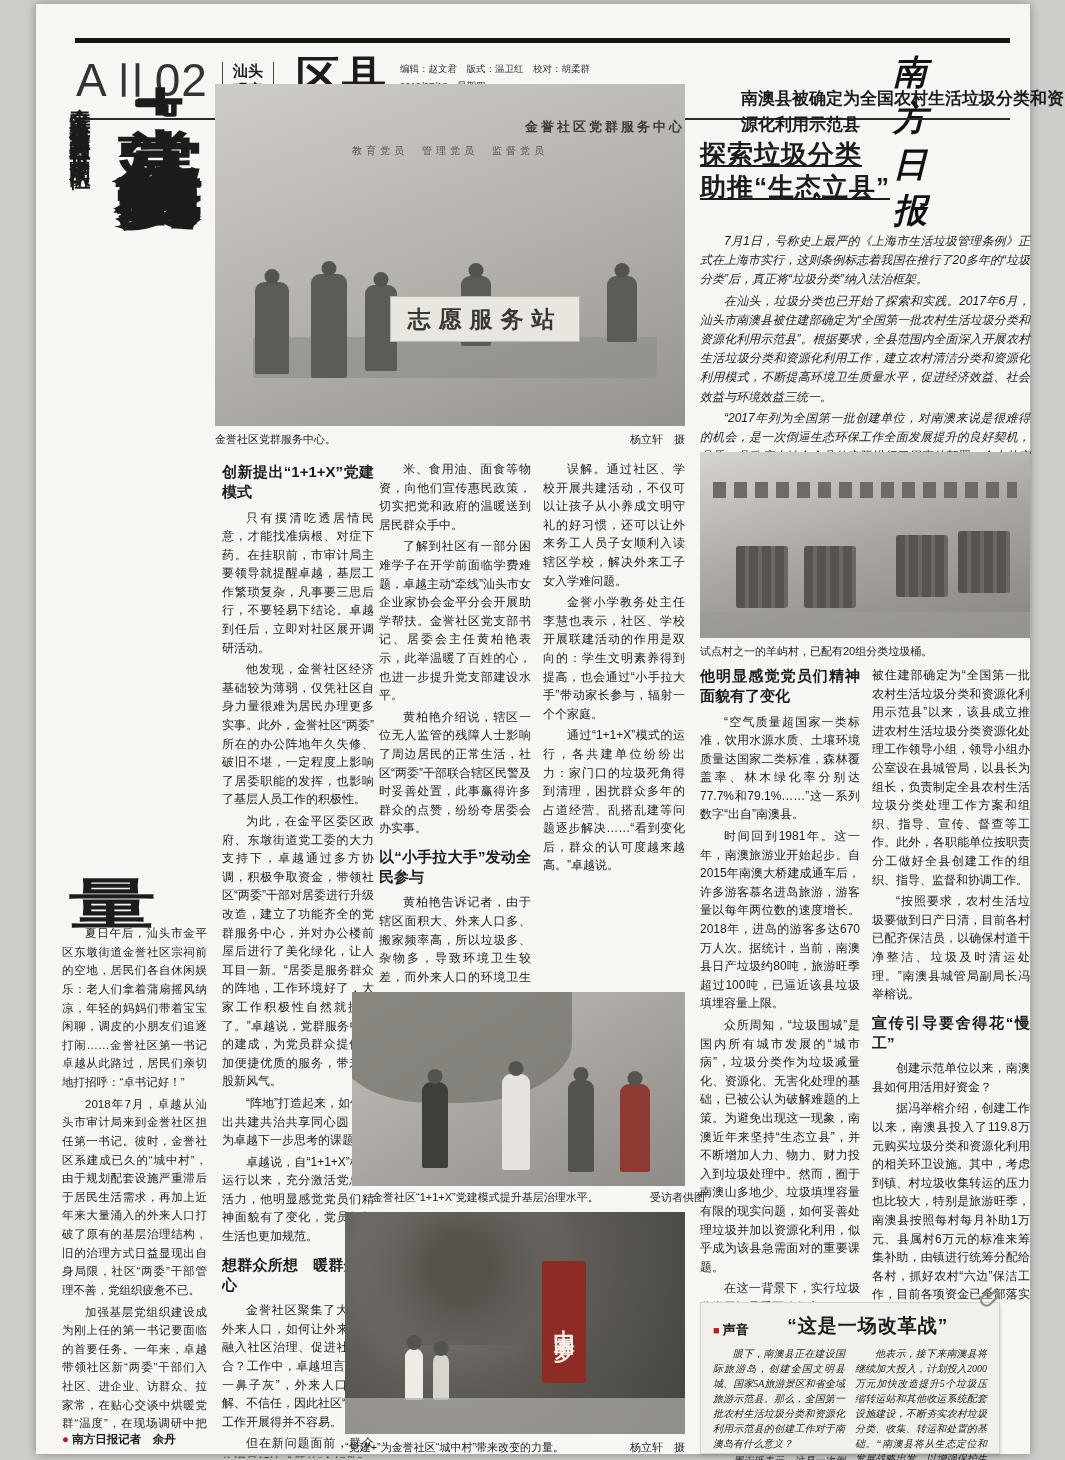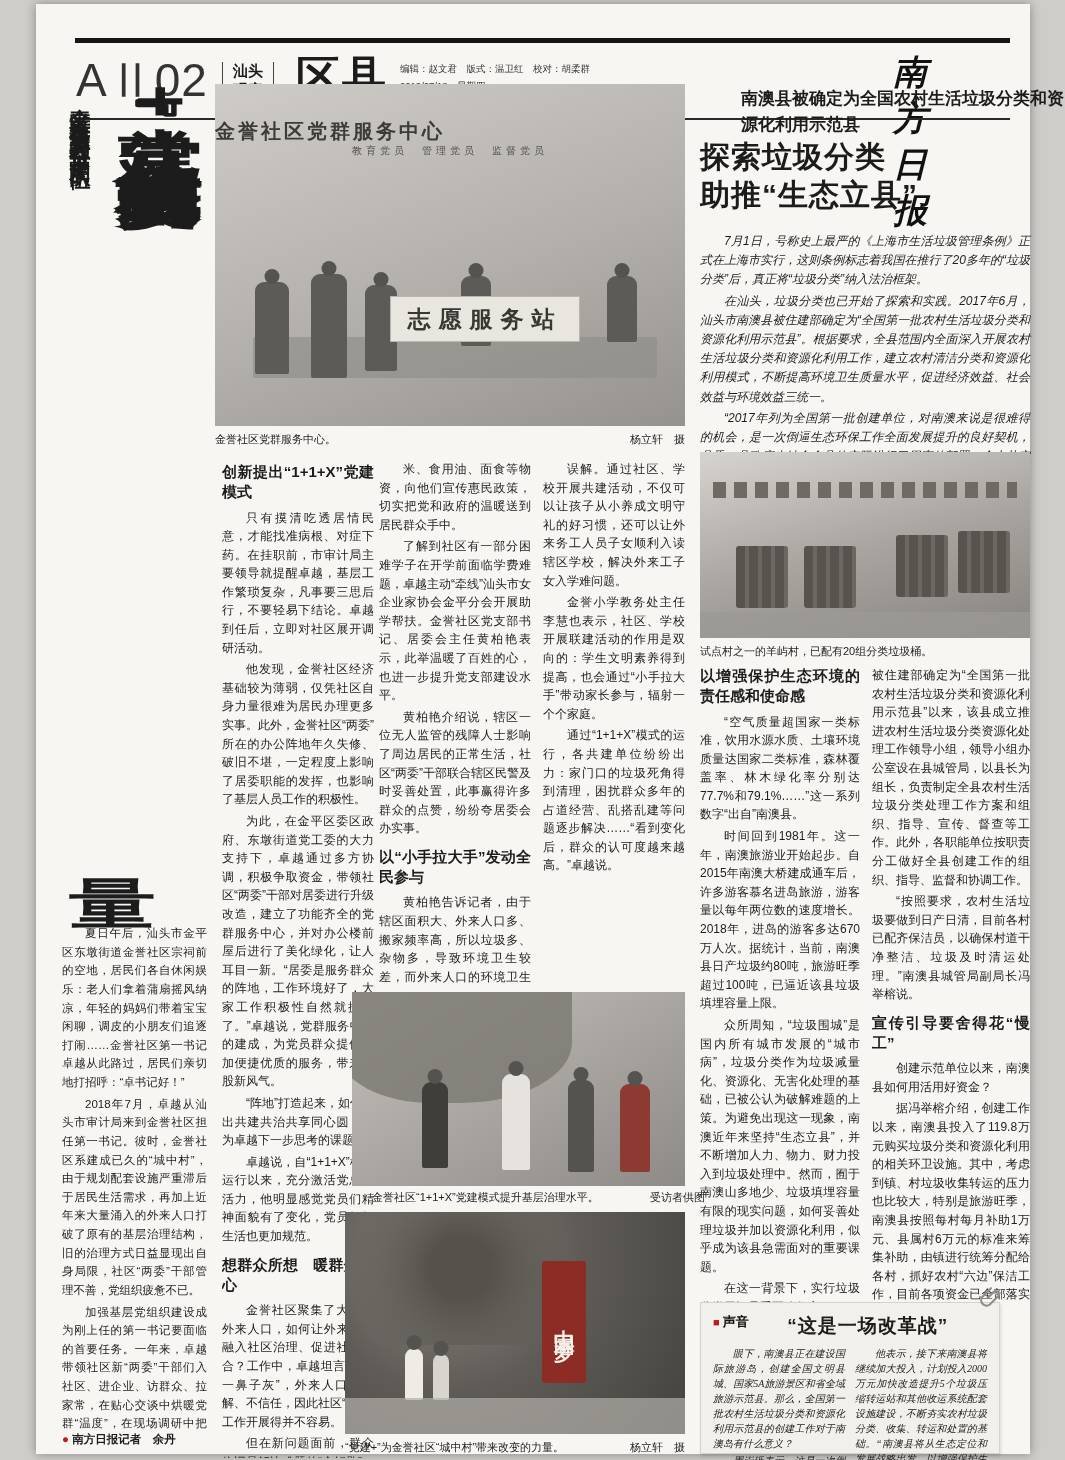--- a/index.html
+++ b/index.html
@@ -18,21 +18,21 @@
   .vsub{position:absolute;left:66px;top:92px;height:545px;writing-mode:vertical-rl;font-size:21px;font-weight:800;letter-spacing:3px;}
   .vt1{position:absolute;left:143px;top:82px;height:865px;width:62px;writing-mode:vertical-rl;font-size:56px;font-weight:900;letter-spacing:1px;transform:scaleX(1.55);transform-origin:right top;line-height:1.05;}
   .vt2{position:absolute;left:62px;top:834px;width:62px;writing-mode:vertical-rl;font-size:56px;font-weight:900;transform:scaleX(1.55);transform-origin:left top;line-height:1.05;}
   .introcol{position:absolute;left:62px;top:924px;width:145px;height:505px;font-size:11.5px;line-height:1.62;text-align:justify;overflow:hidden;}
   .introcol p{margin:0 0 3px;text-indent:2em;}
   .bylineL{position:absolute;left:62px;top:1432px;font-size:11.5px;font-weight:700;}
   .red{color:#c01920;}
   
   .photo{position:absolute;overflow:hidden;background:linear-gradient(160deg,#cfccc7 0%,#b3b0ab 55%,#96938e 100%);}
   .ph-top{left:215px;top:84px;width:470px;height:342px;}
-  .ph-sign{position:absolute;left:0;right:0;top:34px;text-align:left;font-size:20px;font-weight:800;color:#3d3b38;letter-spacing:3px;}
+  .ph-sign{position:absolute;left:16px;right:0;top:34px;text-align:right;font-size:13px;font-weight:800;color:#3d3b38;letter-spacing:3px;}
   .ph-sign2{position:absolute;left:0;right:0;top:60px;text-align:center;font-size:10px;color:#55534f;letter-spacing:4px;}
   .ph-banner{position:absolute;left:175px;top:212px;width:188px;height:44px;background:#e9e6e0;border:1px solid #b9b6b0;display:flex;align-items:center;justify-content:center;font-size:23px;font-weight:900;color:#393733;letter-spacing:8px;}
   .counter{position:absolute;left:8%;right:6%;bottom:14%;height:12%;background:#8f8d88;opacity:.65;border-radius:2px;}
   .person{position:absolute;background:#5d5b57;border-radius:9px 9px 2px 2px;}
   .person::before{content:"";position:absolute;left:50%;top:-13px;transform:translateX(-50%);width:15px;height:15px;border-radius:50%;background:#55534f;}
   .ph-mid{left:352px;top:992px;width:333px;height:194px;background:linear-gradient(150deg,#c4c1bc,#8e8b86);}
   .rock{position:absolute;left:-4%;top:-8%;width:70%;height:65%;background:#7b7872;border-radius:0 0 48% 40%;opacity:.8;}
   .ph-bot{left:345px;top:1212px;width:340px;height:222px;background:radial-gradient(circle at 30% 20%,#8a8781 0%,#5f5c57 45%,#44423e 100%);}
   .foliage{position:absolute;left:-6%;top:-10%;width:80%;height:70%;background:radial-gradient(circle,#55524c 20%,transparent 70%);}
   .dreamsign{position:absolute;left:58%;top:22%;width:44px;height:122px;background:#8d2b25;display:flex;align-items:center;justify-content:center;writing-mode:vertical-rl;color:#f4efe7;font-size:21px;font-weight:900;letter-spacing:6px;border-radius:3px;}
@@ -45,30 +45,30 @@
   .caprow{position:absolute;display:flex;justify-content:space-between;font-size:11px;color:#222;}
   
   .col{position:absolute;font-size:12px;line-height:1.55;text-align:justify;overflow:hidden;}
   .col p{margin:0 0 3px;text-indent:2em;}
   .subhead{font-weight:800;font-size:15px;line-height:1.35;margin:9px 0 6px;text-indent:0;}
   .c1{left:222px;top:460px;width:152px;height:998px;}
   .c2{left:379px;top:460px;width:152px;height:526px;}
   .c3{left:543px;top:460px;width:142px;height:526px;}
   
   .kicker{position:absolute;left:741px;top:86px;width:330px;font-size:17px;font-weight:800;line-height:1.5;}
-  .headline{position:absolute;left:700px;top:138px;width:330px;font-size:30px;font-weight:900;line-height:1.28;letter-spacing:1px;}
+  .headline{position:absolute;left:700px;top:138px;width:330px;font-size:26px;font-weight:900;line-height:1.28;letter-spacing:1px;text-decoration:underline;}
   .rintro{position:absolute;left:700px;top:232px;width:330px;font-size:12px;line-height:1.6;text-align:justify;}
   .rintro p{margin:0 0 2px;text-indent:2em;font-style:italic;}
   .bylineR{text-align:right;font-weight:700;margin-top:6px;}
   .rcapt{left:700px;top:644px;width:330px;}
   .rcolL{left:700px;top:666px;width:160px;height:636px;}
   .rcolR{left:872px;top:666px;width:158px;height:636px;}
   
   .voice{position:absolute;left:700px;top:1302px;width:300px;height:152px;background:#f2f0ea;border:1px solid #d6d3cc;box-shadow:1px 2px 3px rgba(0,0,0,.12);padding:10px 12px;box-sizing:border-box;}
-  .vhead{display:flex;align-items:flex-start;}
+  .vhead{display:flex;align-items:flex-end;}
   .vlabel{font-size:13px;font-weight:800;color:#111;}
   .vsq{color:#c01920;font-size:11px;margin-right:3px;}
   .vtitle{flex:1;text-align:center;font-size:19px;font-weight:900;letter-spacing:1px;}
   .vcols{display:flex;gap:10px;margin-top:7px;}
   .vcol{flex:1;font-size:10px;line-height:1.5;font-style:italic;font-family:"Liberation Serif","DejaVu Serif",serif;text-align:justify;}
   .vcol p{margin:0 0 2px;text-indent:2em;}
   .clip{position:absolute;right:-6px;top:-18px;width:26px;height:26px;}
 </style>
 </head>
 <body>
@@ -192,21 +192,21 @@
     <div class="bin" style="left:104px;"></div>
     <div class="bin" style="left:196px;bottom:22%;"></div>
     <div class="bin" style="left:258px;bottom:24%;"></div>
     <div class="ground"></div>
   </div>
   <div class="caprow rcapt">
     <span>试点村之一的羊屿村，已配有20组分类垃圾桶。</span>
   </div>
 
   <div class="col rcolL">
-    <div class="subhead" style="margin-top:0;">以增强保护生态环境的责任感和使命感</div>
+    <div class="subhead" style="margin-top:0;">他明显感觉党员们精神面貌有了变化</div>
     <p>“空气质量超国家一类标准，饮用水源水质、土壤环境质量达国家二类标准，森林覆盖率、林木绿化率分别达77.7%和79.1%……”这一系列数字“出自”南澳县。</p>
     <p>时间回到1981年。这一年，南澳旅游业开始起步。自2015年南澳大桥建成通车后，许多游客慕名进岛旅游，游客量以每年两位数的速度增长。2018年，进岛的游客多达670万人次。据统计，当前，南澳县日产垃圾约80吨，旅游旺季超过100吨，已逼近该县垃圾填埋容量上限。</p>
     <p>众所周知，“垃圾围城”是国内所有城市发展的“城市病”，垃圾分类作为垃圾减量化、资源化、无害化处理的基础，已被公认为破解难题的上策。为避免出现这一现象，南澳近年来坚持“生态立县”，并不断增加人力、物力、财力投入到垃圾处理中。然而，囿于南澳山多地少、垃圾填埋容量有限的现实问题，如何妥善处理垃圾并加以资源化利用，似乎成为该县急需面对的重要课题。</p>
     <p>在这一背景下，实行垃圾分类无疑是重要途径之一。</p>
 
   </div>
 
   <div class="col rcolR">
     <p style="text-indent:0;">被住建部确定为“全国第一批农村生活垃圾分类和资源化利用示范县”以来，该县成立推进农村生活垃圾分类资源化处理工作领导小组，领导小组办公室设在县城管局，以县长为组长，负责制定全县农村生活垃圾分类处理工作方案和组织、指导、宣传、督查等工作。此外，各职能单位按职责分工做好全县创建工作的组织、指导、监督和协调工作。</p>
     <p>“按照要求，农村生活垃圾要做到日产日清，目前各村已配齐保洁员，以确保村道干净整洁、垃圾及时清运处理。”南澳县城管局副局长冯举榕说。</p>

